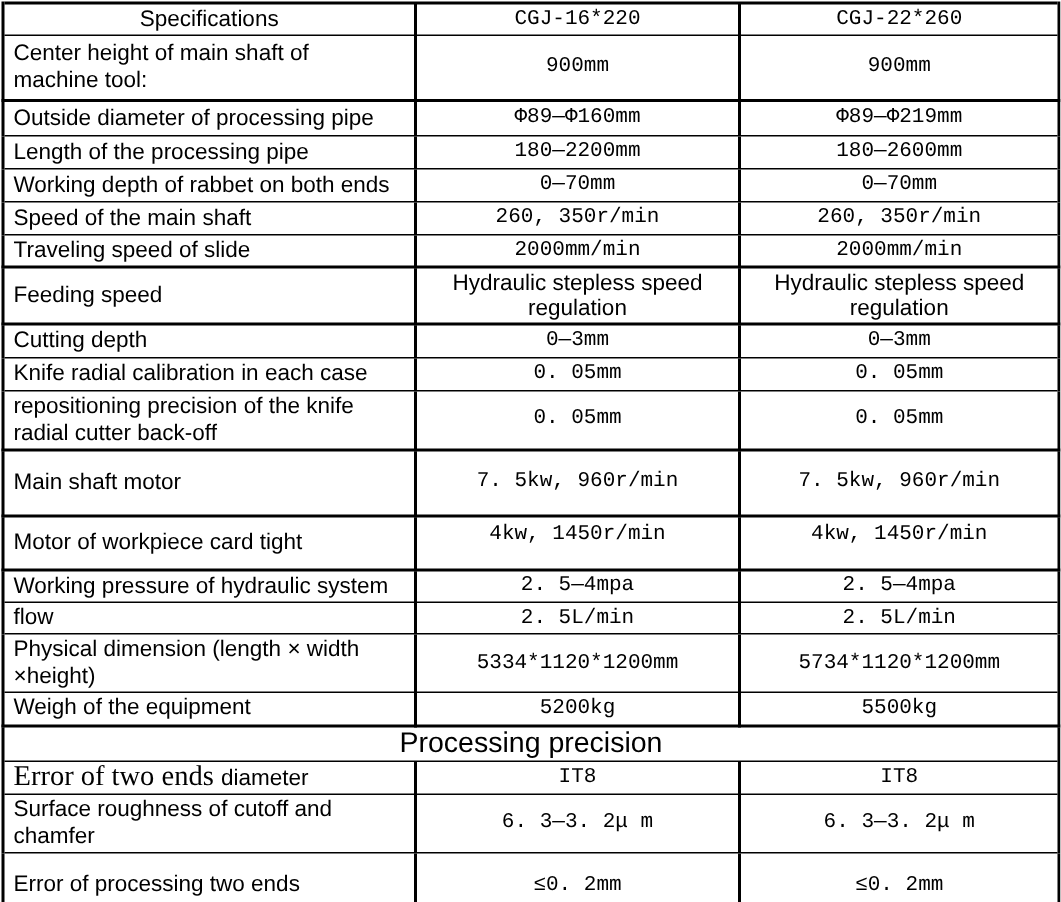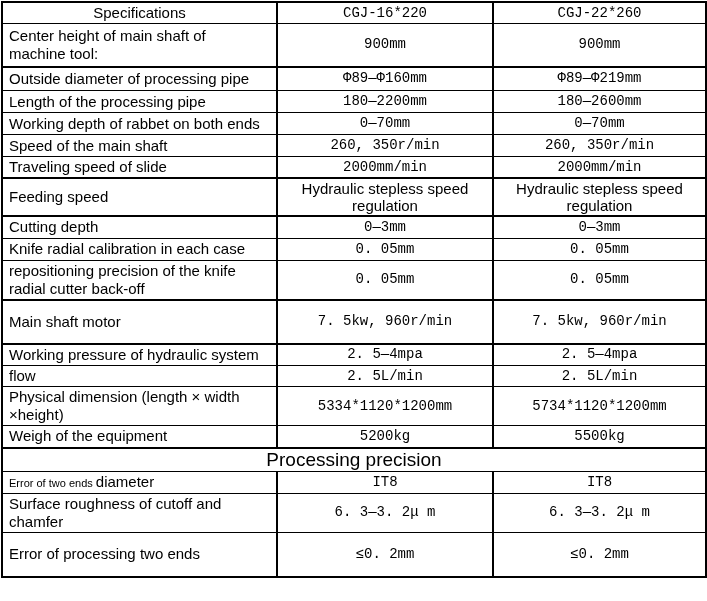--- a/index.html
+++ b/index.html
@@ -61,22 +61,22 @@
     padding-top: 3px;
   }
   td.section-cell {
     font-family: "Liberation Sans", "DejaVu Sans", sans-serif;
     font-size: 19px;
     text-align: center;
     vertical-align: middle;
     padding: 0;
   }
   span.label-serif {
-    font-family: Liberation Sans, sans-serif;
-    font-size: 11px;
+    font-family: Liberation Serif, serif;
+    font-size: 19px;
   }
   span.label-sans {
     font-family: "Liberation Sans", "DejaVu Sans", sans-serif;
     font-size: 15px;
     text-align: center;
   }
 </style>
 </head>
 <body>
 
@@ -145,20 +145,25 @@
           <td class="label-cell">repositioning precision of the knife
 radial cutter back-off</td>
           <td class="value-cell">0. 05mm</td>
           <td class="value-cell">0. 05mm</td>
         </tr>
         <tr class="thick" style="height: 44px;">
           <td class="label-cell">Main shaft motor</td>
           <td class="value-cell">7. 5kw, 960r/min</td>
           <td class="value-cell">7. 5kw, 960r/min</td>
         </tr>
+        <tr class="thick" style="height: 36px;">
+          <td class="label-cell">Motor of workpiece card tight</td>
+          <td class="value-cell value-top">4kw, 1450r/min</td>
+          <td class="value-cell value-top">4kw, 1450r/min</td>
+        </tr>
         <tr style="height: 22px;">
           <td class="label-cell">Working pressure of hydraulic system</td>
           <td class="value-cell">2. 5—4mpa</td>
           <td class="value-cell">2. 5—4mpa</td>
         </tr>
         <tr style="height: 21px;">
           <td class="label-cell">flow</td>
           <td class="value-cell">2. 5L/min</td>
           <td class="value-cell">2. 5L/min</td>
         </tr>

